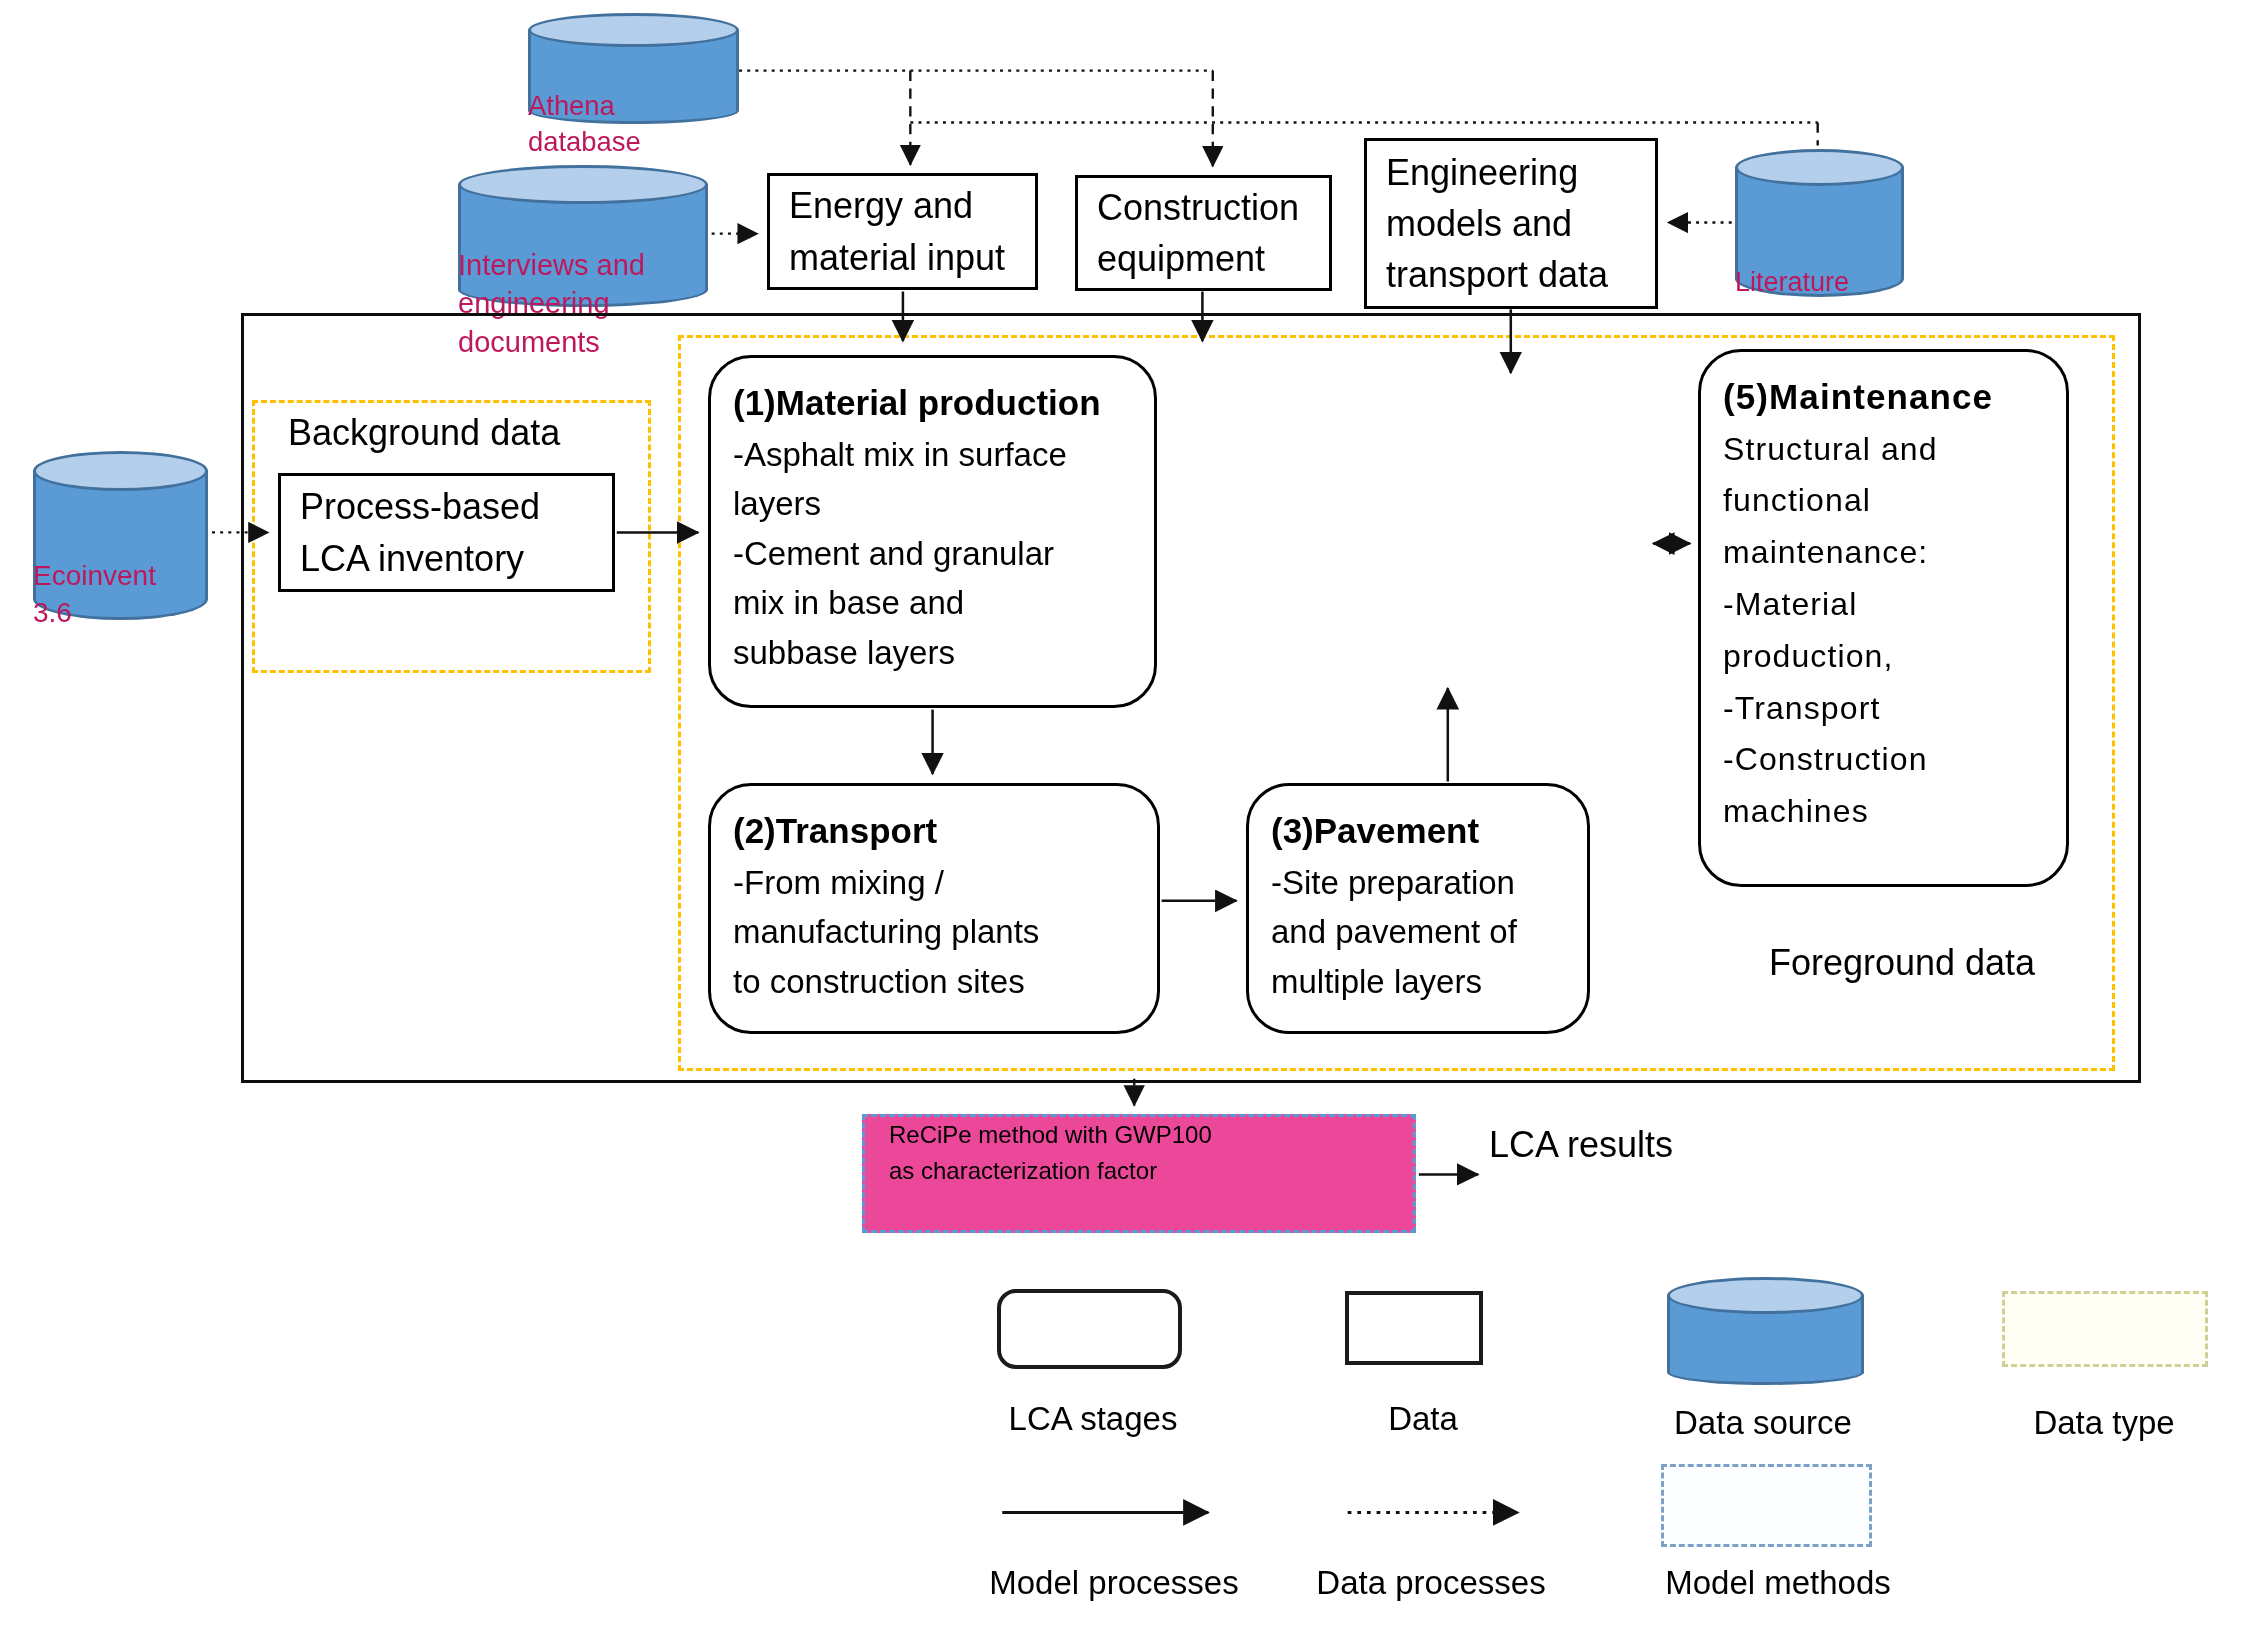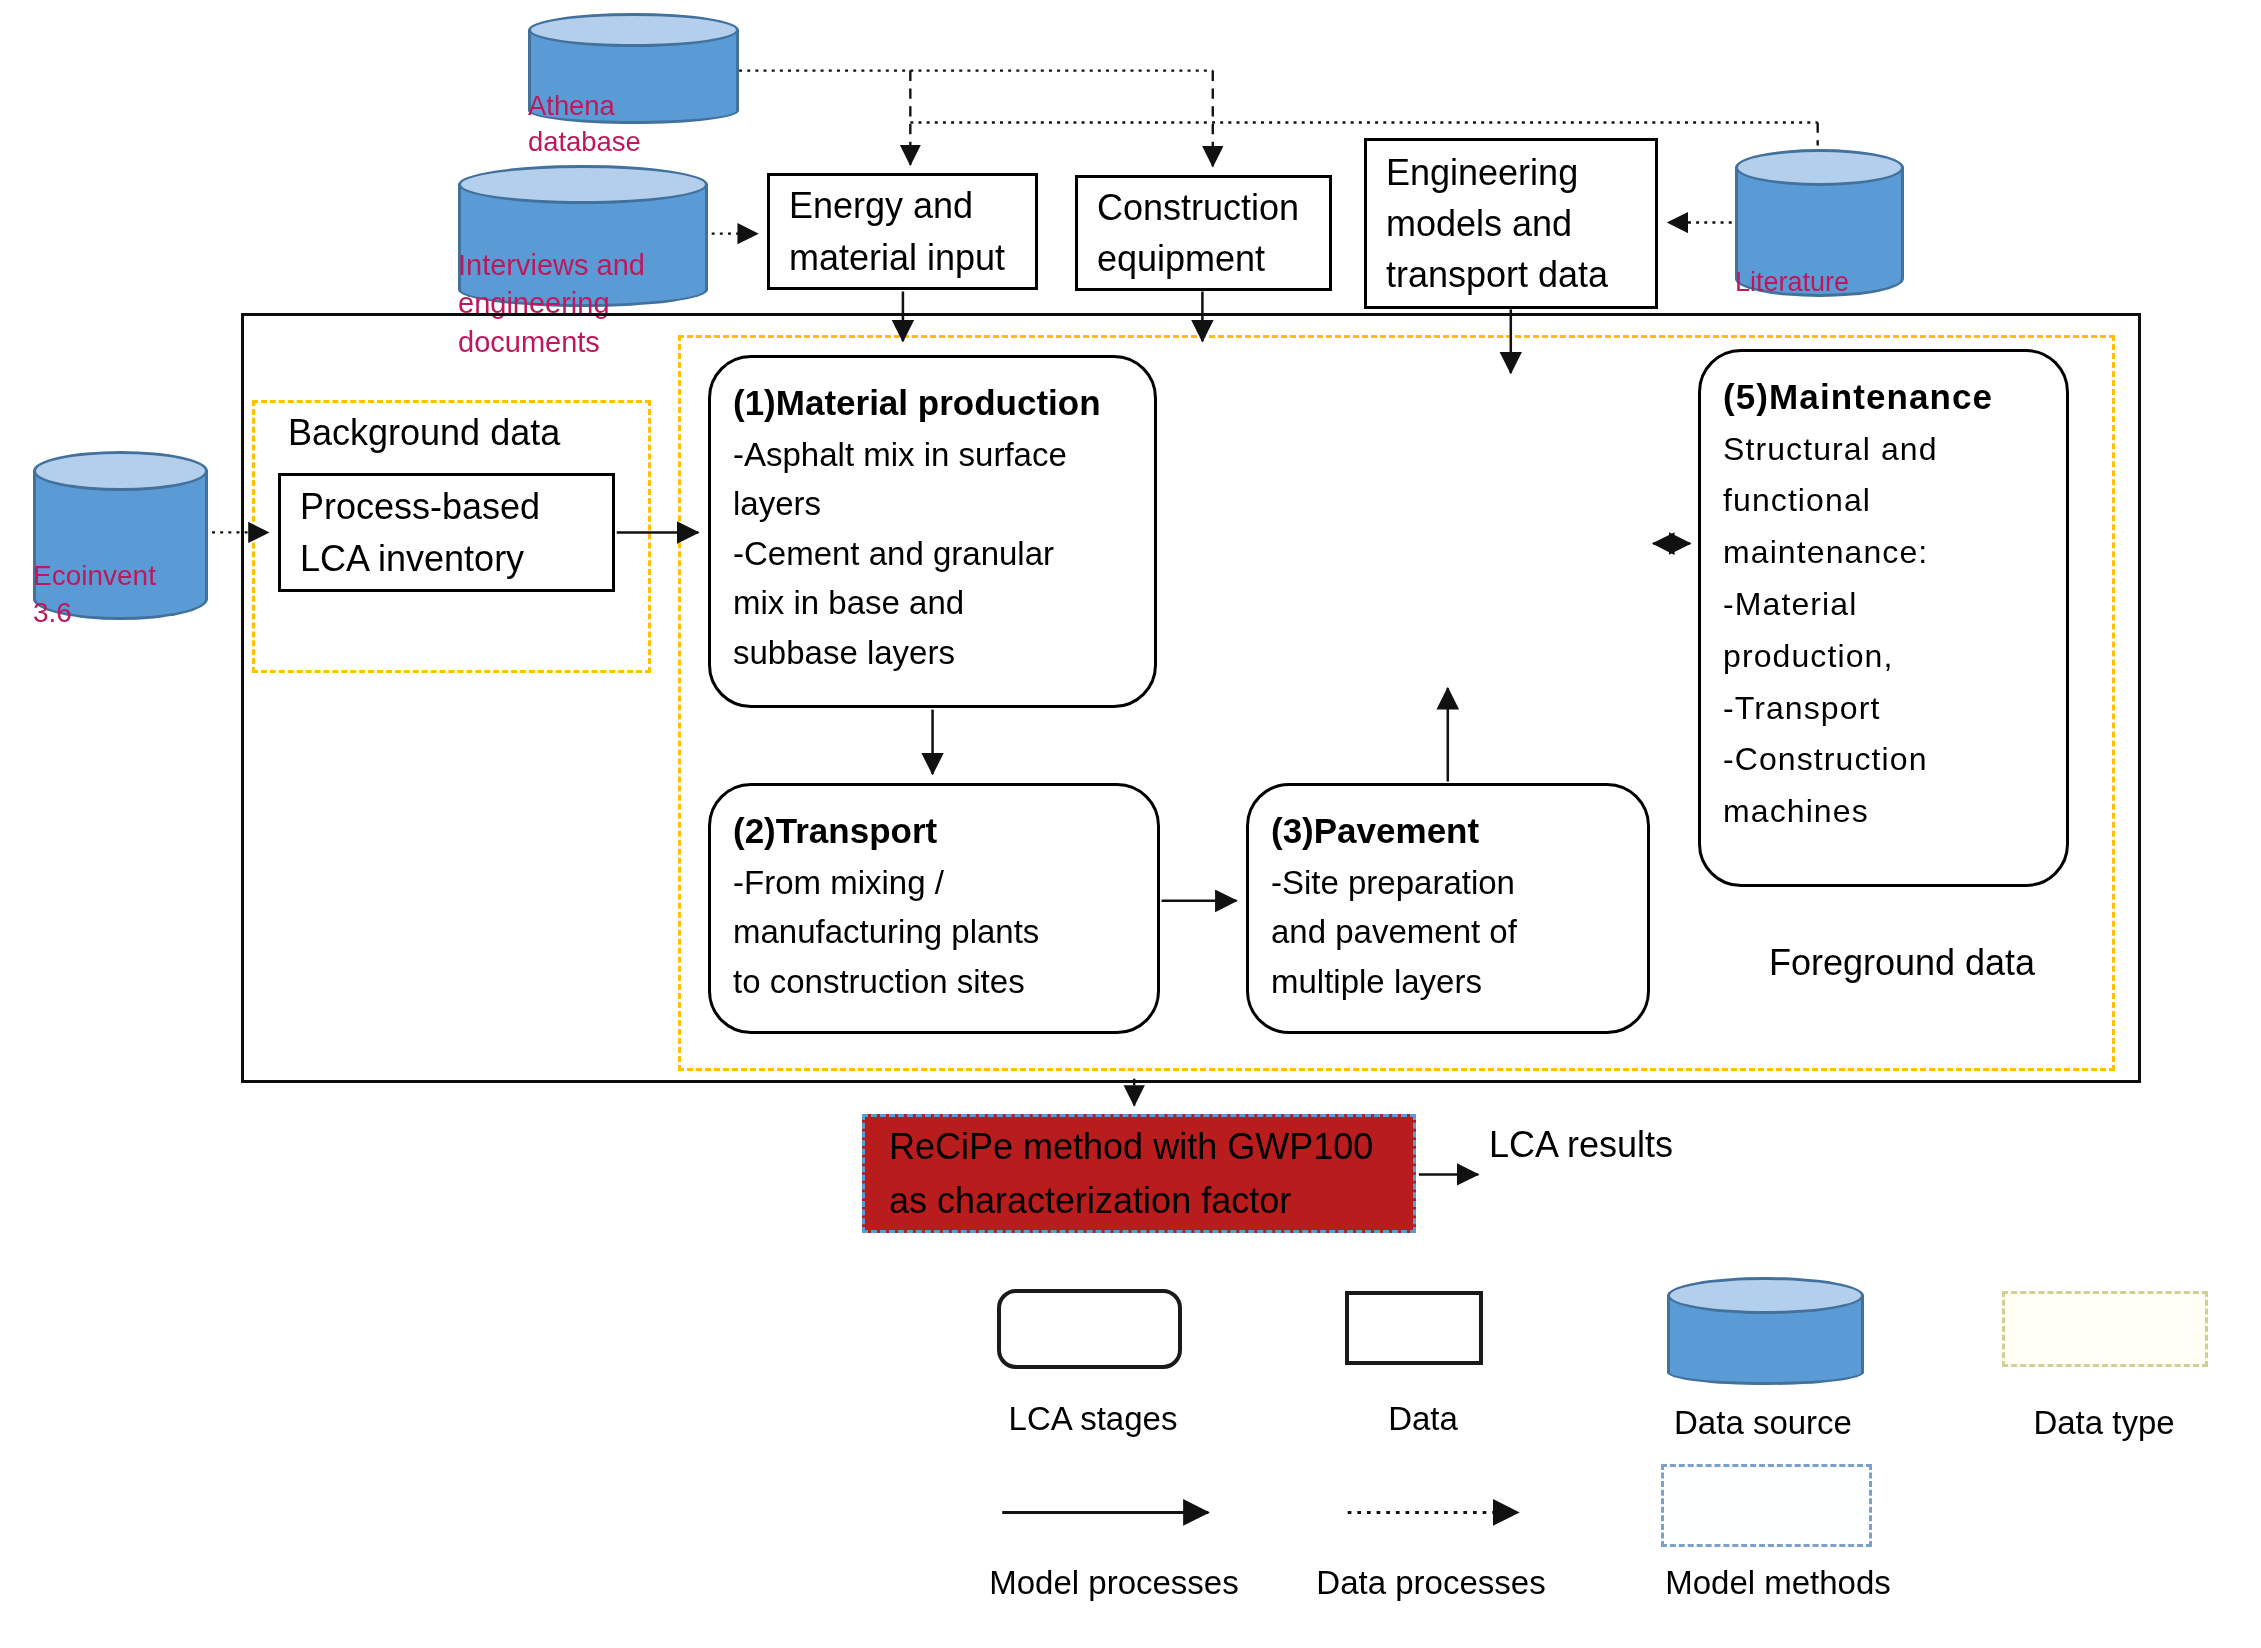--- a/index.html
+++ b/index.html
@@ -20,22 +20,22 @@
     padding-left:19px;font-size:36px;line-height:1.42;box-sizing:border-box;}
   
   .stage{position:absolute;border:3.7px solid #000;border-radius:43px;background:#fff;
     padding:19px 22px;font-size:33px;line-height:1.5;box-sizing:border-box;}
   .stage .t{font-weight:bold;font-size:35px;}
   .ls .t{letter-spacing:1.1px;}
   .ls .b{letter-spacing:1.1px;line-height:1.62;font-size:32px;}
   
   .outerbox{position:absolute;border:3.7px solid #0d0d0d;background:transparent;}
   .odash{position:absolute;border:3px dashed #ffc000;background:transparent;}
-  .bluedash{position:absolute;border:3px dashed #5b9bd5;background:#b91c1c;display:flex;
-    align-items:center;padding-left:24px;font-size:36px;line-height:1.5;box-sizing:border-box;}
+  .bluedash{position:absolute;border:3px dashed #5b9bd5;background:#ec4899;display:flex;
+    padding-left:24px;font-size:24px;line-height:1.5;box-sizing:border-box;}
   .lbl{position:absolute;font-size:36px;}
   .centered{transform:translateX(-50%);white-space:nowrap;}
   
   .leg-round{position:absolute;border:4.4px solid #1a1a1a;border-radius:19px;background:#fff;box-sizing:border-box;}
   .leg-rect{position:absolute;border:4.4px solid #1a1a1a;background:#fff;box-sizing:border-box;}
   .leg-type{position:absolute;border:3px dashed #cfcf96;background:#fffff6;box-sizing:border-box;}
   .leg-methods{position:absolute;border:3px dashed #7da0c8;background:#fdfeff;box-sizing:border-box;}
   .leg-label{position:absolute;font-size:33px;transform:translateX(-50%);white-space:nowrap;}
   
   #wires{position:absolute;left:0;top:0;pointer-events:none;}
@@ -119,21 +119,21 @@
 machines</div>
   </div>
 
   <div class="stage" style="left:708px;top:783px;width:452px;height:251px;">
     <div class="t">(2)Transport</div>
     <div class="b prelines">-From mixing /
 manufacturing plants
 to construction sites</div>
   </div>
 
-  <div class="stage" style="left:1246px;top:783px;width:404px;height:251px;">
+  <div class="stage" style="left:1246px;top:783px;width:344px;height:251px;">
     <div class="t">(3)Pavement</div>
     <div class="b prelines">-Site preparation
 and pavement of
 multiple layers</div>
   </div>
 
   <div class="lbl centered" style="left:1902px;top:942px;">Foreground data</div>
 
   <div class="bluedash" style="left:862px;top:1114px;width:554px;height:119px;">
     <span class="prelines">ReCiPe method with GWP100

